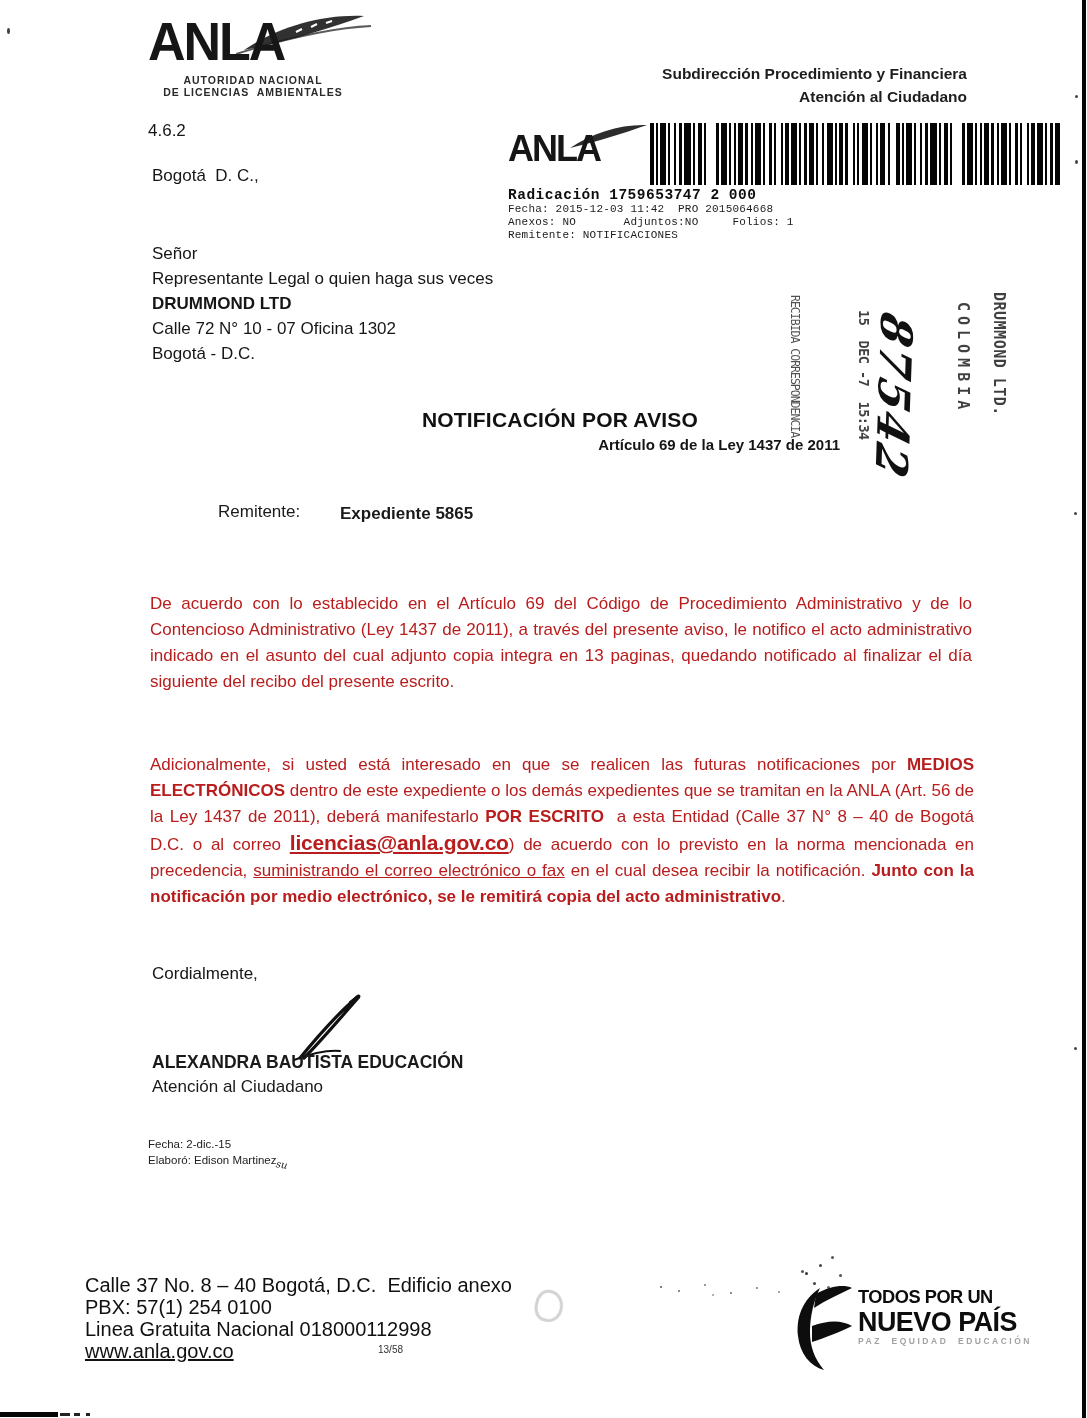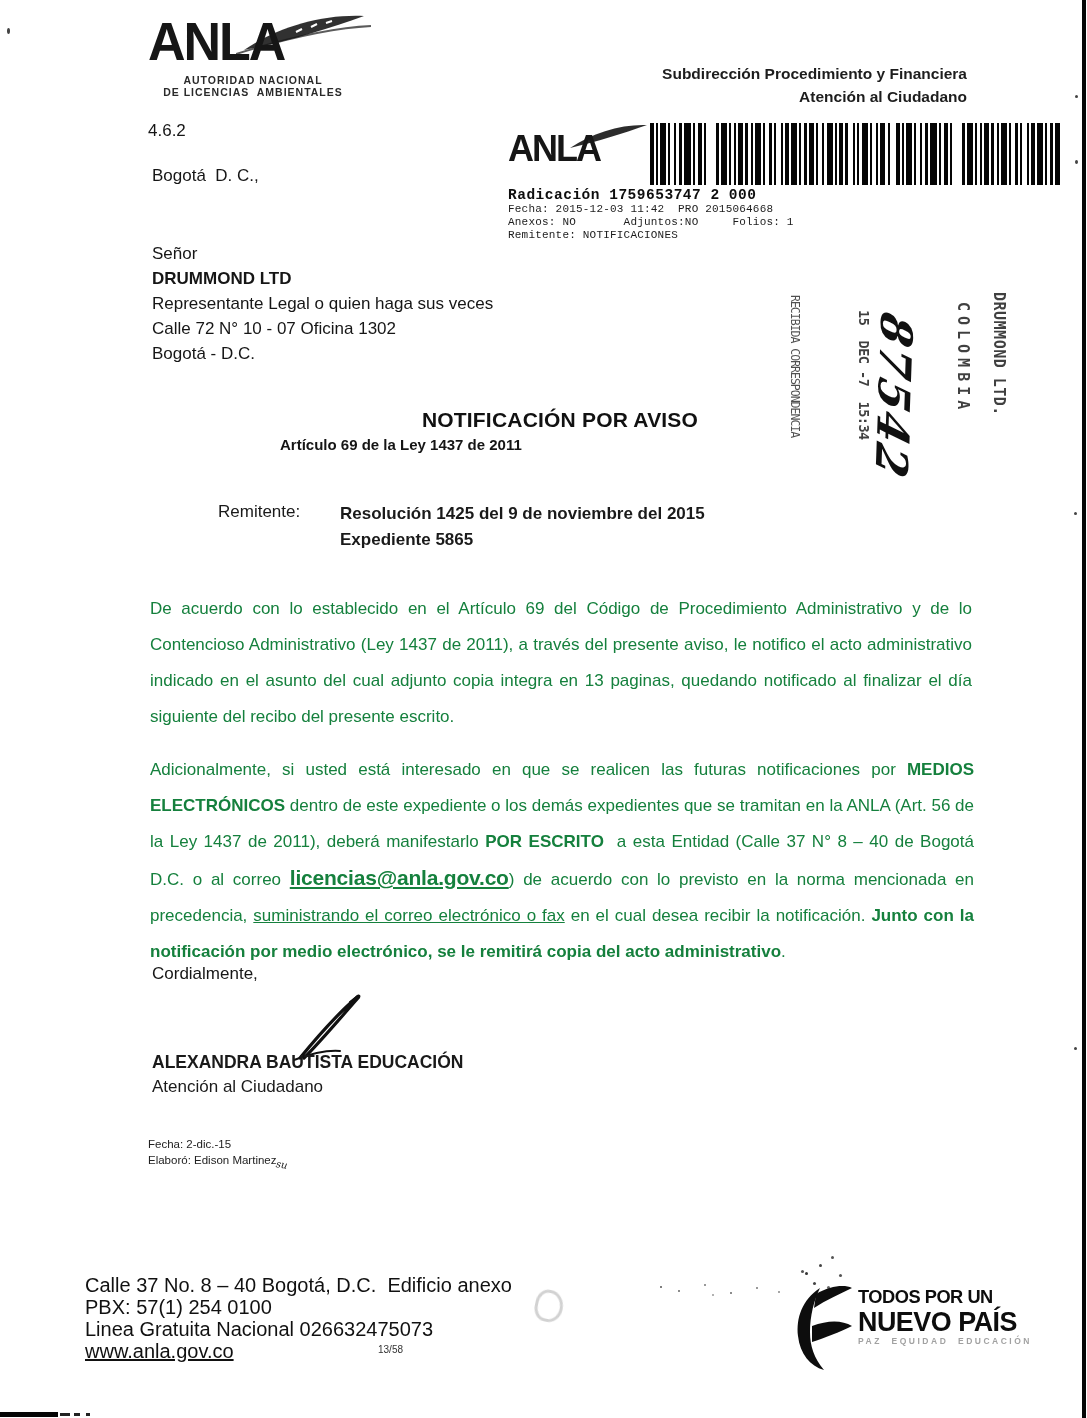--- a/index.html
+++ b/index.html
@@ -25,26 +25,26 @@
   .body-text{font-size:17px; line-height:25px; color:#161616;}
   .recipient div{height:25px;}
   
   .vtxt{writing-mode:vertical-rl; text-orientation:mixed; font-family:"DejaVu Sans Mono", monospace; color:#1f1f1f;}
   .stamp-received{font-size:11.5px; letter-spacing:-1px; opacity:.78;}
   .stamp-date{font-size:13.5px; font-weight:700; letter-spacing:-0.5px; opacity:.85; white-space:pre;}
   .stamp-co{font-weight:700; opacity:.85;}
   .handwritten{font-family:"DejaVu Serif", serif; font-style:italic; font-weight:700; font-size:44px; color:#111; letter-spacing:2px;}
   
   .title{font-size:21px; font-weight:800; letter-spacing:0.2px; text-align:center; color:#111;}
-  .subtitle{font-size:15px; font-weight:700; text-align:left; color:#151515;}
+  .subtitle{font-size:15px; font-weight:700; text-align:right; color:#151515;}
   
   .ref-label{font-size:17px;}
   .ref-val{font-size:17px; font-weight:700; line-height:26px;}
   
-  .para{font-size:17px; line-height:36px; text-align:justify; color:#15803d; white-space:pre-wrap;}
+  .para{font-size:17px; line-height:26px; text-align:justify; color:#b91c1c; white-space:pre-wrap;}
   .seg-normal{}
   .seg-bold{font-weight:700;}
   .seg-underline{text-decoration:underline;}
   .seg-email{font-weight:700; text-decoration:underline; font-size:21px; letter-spacing:-0.2px;}
   
   .signer-name{font-size:17.5px; font-weight:700;}
   .signer-title{font-size:17px;}
   .meta-small{font-size:11.5px; color:#222; line-height:16px;}
   .initials{font-family:"DejaVu Serif", serif; font-style:italic; font-size:10px; display:inline-block; transform:translateY(4px) rotate(10deg);}
   
@@ -235,38 +235,37 @@
         <div class="bc-bar" style="width: 5px;"></div>
       </div>
     <div class="abs rad-line1 pre" style="left:0; top:64px;">Radicación 1759653747 2 000</div>
     <div class="abs rad-small pre" style="left:0; top:80px;">Fecha: 2015-12-03 11:42  PRO 2015064668</div>
     <div class="abs rad-small pre" style="left:0; top:93px;">Anexos: NO       Adjuntos:NO     Folios: 1</div>
     <div class="abs rad-small pre" style="left:0; top:106px;">Remitente: NOTIFICACIONES</div>
   </div>
 
   <div class="abs body-text recipient" style="left:152px; top:241px;">
     <div>Señor</div>
+    <div>Representante Legal o quien haga sus veces</div>
     <div style="font-weight:700;">DRUMMOND LTD</div>
-    <div>Representante Legal o quien haga sus veces</div>
     <div>Calle 72 N° 10 - 07 Oficina 1302</div>
     <div>Bogotá - D.C.</div>
   </div>
 
   <div class="abs vtxt stamp-received" style="left:788px; top:295px; height:240px;">RECIBIDA CORRESPONDENCIA</div>
   <div class="abs vtxt stamp-date" style="left:856px; top:310px; height:210px;">15  DEC -7  15:34</div>
   <div class="abs handwritten" style="left:922px; top:322px; transform-origin:left top; transform:rotate(92deg) skewX(-14deg);">87542</div>
   <div class="abs vtxt stamp-co" style="left:954px; top:302px; height:180px; font-size:15px; letter-spacing:5px;">COLOMBIA</div>
   <div class="abs vtxt stamp-co" style="left:990px; top:292px; height:195px; font-size:15px; letter-spacing:0.5px;">DRUMMOND LTD.</div>
 
   <div class="abs title" style="left:280px; top:408px; width:560px;">NOTIFICACIÓN POR AVISO</div>
   <div class="abs subtitle" style="left:280px; top:436px; width:560px;">Artículo 69 de la Ley 1437 de 2011</div>
 
   <div class="abs ref-label" style="left:218px; top:502px;">Remitente:</div>
   <div class="abs" style="left:340px; top:501px;">
-    <div class="ref-val">Resolución 1425 del 9 de noviembre del 2015</div>
     <div class="ref-val">Expediente 5865</div>
   </div>
 
   <div class="abs para" style="left:150px; top:591px; width:822px;">De acuerdo con lo establecido en el Artículo 69 del Código de Procedimiento Administrativo y de lo Contencioso Administrativo (Ley 1437 de 2011), a través del presente aviso, le notifico el acto administrativo indicado en el asunto del cual adjunto copia integra en 13 paginas, quedando notificado al finalizar el día siguiente del recibo del presente escrito.</div>
   <div class="abs para" style="left:150px; top:752px; width:824px;"><span class="seg-normal">Adicionalmente, si usted está interesado en que se realicen las futuras notificaciones por </span><span class="seg-bold">MEDIOS ELECTRÓNICOS</span><span class="seg-normal"> dentro de este expediente o los demás expedientes que se tramitan en la ANLA (Art. 56 de la Ley 1437 de 2011), deberá manifestarlo </span><span class="seg-bold">POR ESCRITO</span><span class="seg-normal">  a esta Entidad (Calle 37 N° 8 – 40 de Bogotá D.C. o al correo </span><span class="seg-email">licencias@anla.gov.co</span><span class="seg-normal">) de acuerdo con lo previsto en la norma mencionada en precedencia, </span><span class="seg-underline">suministrando el correo electrónico o fax</span><span class="seg-normal"> en el cual desea recibir la notificación. </span><span class="seg-bold">Junto con la notificación por medio electrónico, se le remitirá copia del acto administrativo</span><span class="seg-normal">.</span></div>
 
   <div class="abs body-text" style="left:152px; top:961px;">Cordialmente,</div>
   <svg class="abs" style="left:288px; top:992px;" width="90" height="72" viewBox="0 0 90 72">
     <path d="M12,66 C30,44 52,20 68,6 C70,4 72,3 70,6 C54,24 34,48 16,66" fill="none" stroke="#111" stroke-width="3.2" stroke-linecap="round"></path>
     <path d="M62,10 l8,-6 M6,68 C22,62 40,58 52,59" fill="none" stroke="#111" stroke-width="2" stroke-linecap="round"></path>
@@ -275,21 +274,21 @@
   <div class="abs signer-title" style="left:152px; top:1077px;">Atención al Ciudadano</div>
 
   <div class="abs meta-small" style="left:148px; top:1136px;">Fecha: 2-dic.-15</div>
   <div class="abs meta-small" style="left:148px; top:1152px;">
     <span>Elaboró: Edison Martinez</span><span class="initials">su</span>
   </div>
 
   <div class="abs" style="left:85px; top:1274px;">
     <div class="footer-line pre">Calle 37 No. 8 – 40 Bogotá, D.C.  Edificio anexo</div>
     <div class="footer-line">PBX: 57(1) 254 0100</div>
-    <div class="footer-line">Linea Gratuita Nacional 026632475073</div>
+    <div class="footer-line">Linea Gratuita Nacional 018000112998</div>
     <div class="footer-line footer-web">www.anla.gov.co</div>
   </div>
   <div class="abs page-num" style="left:378px; top:1344px;">13/58</div>
 
   <div class="smudge-ring" style="left:535px; top:1290px;"></div>
   <div class="noise-a" style="left:660px; top:1286px;"></div>
   <div class="noise-b" style="left:805px; top:1272px;"></div>
 
   <div class="abs" style="left:790px; top:1280px;">
     <svg width="62" height="90" viewBox="0 0 62 90" style="position:absolute; left:0; top:2px;">

